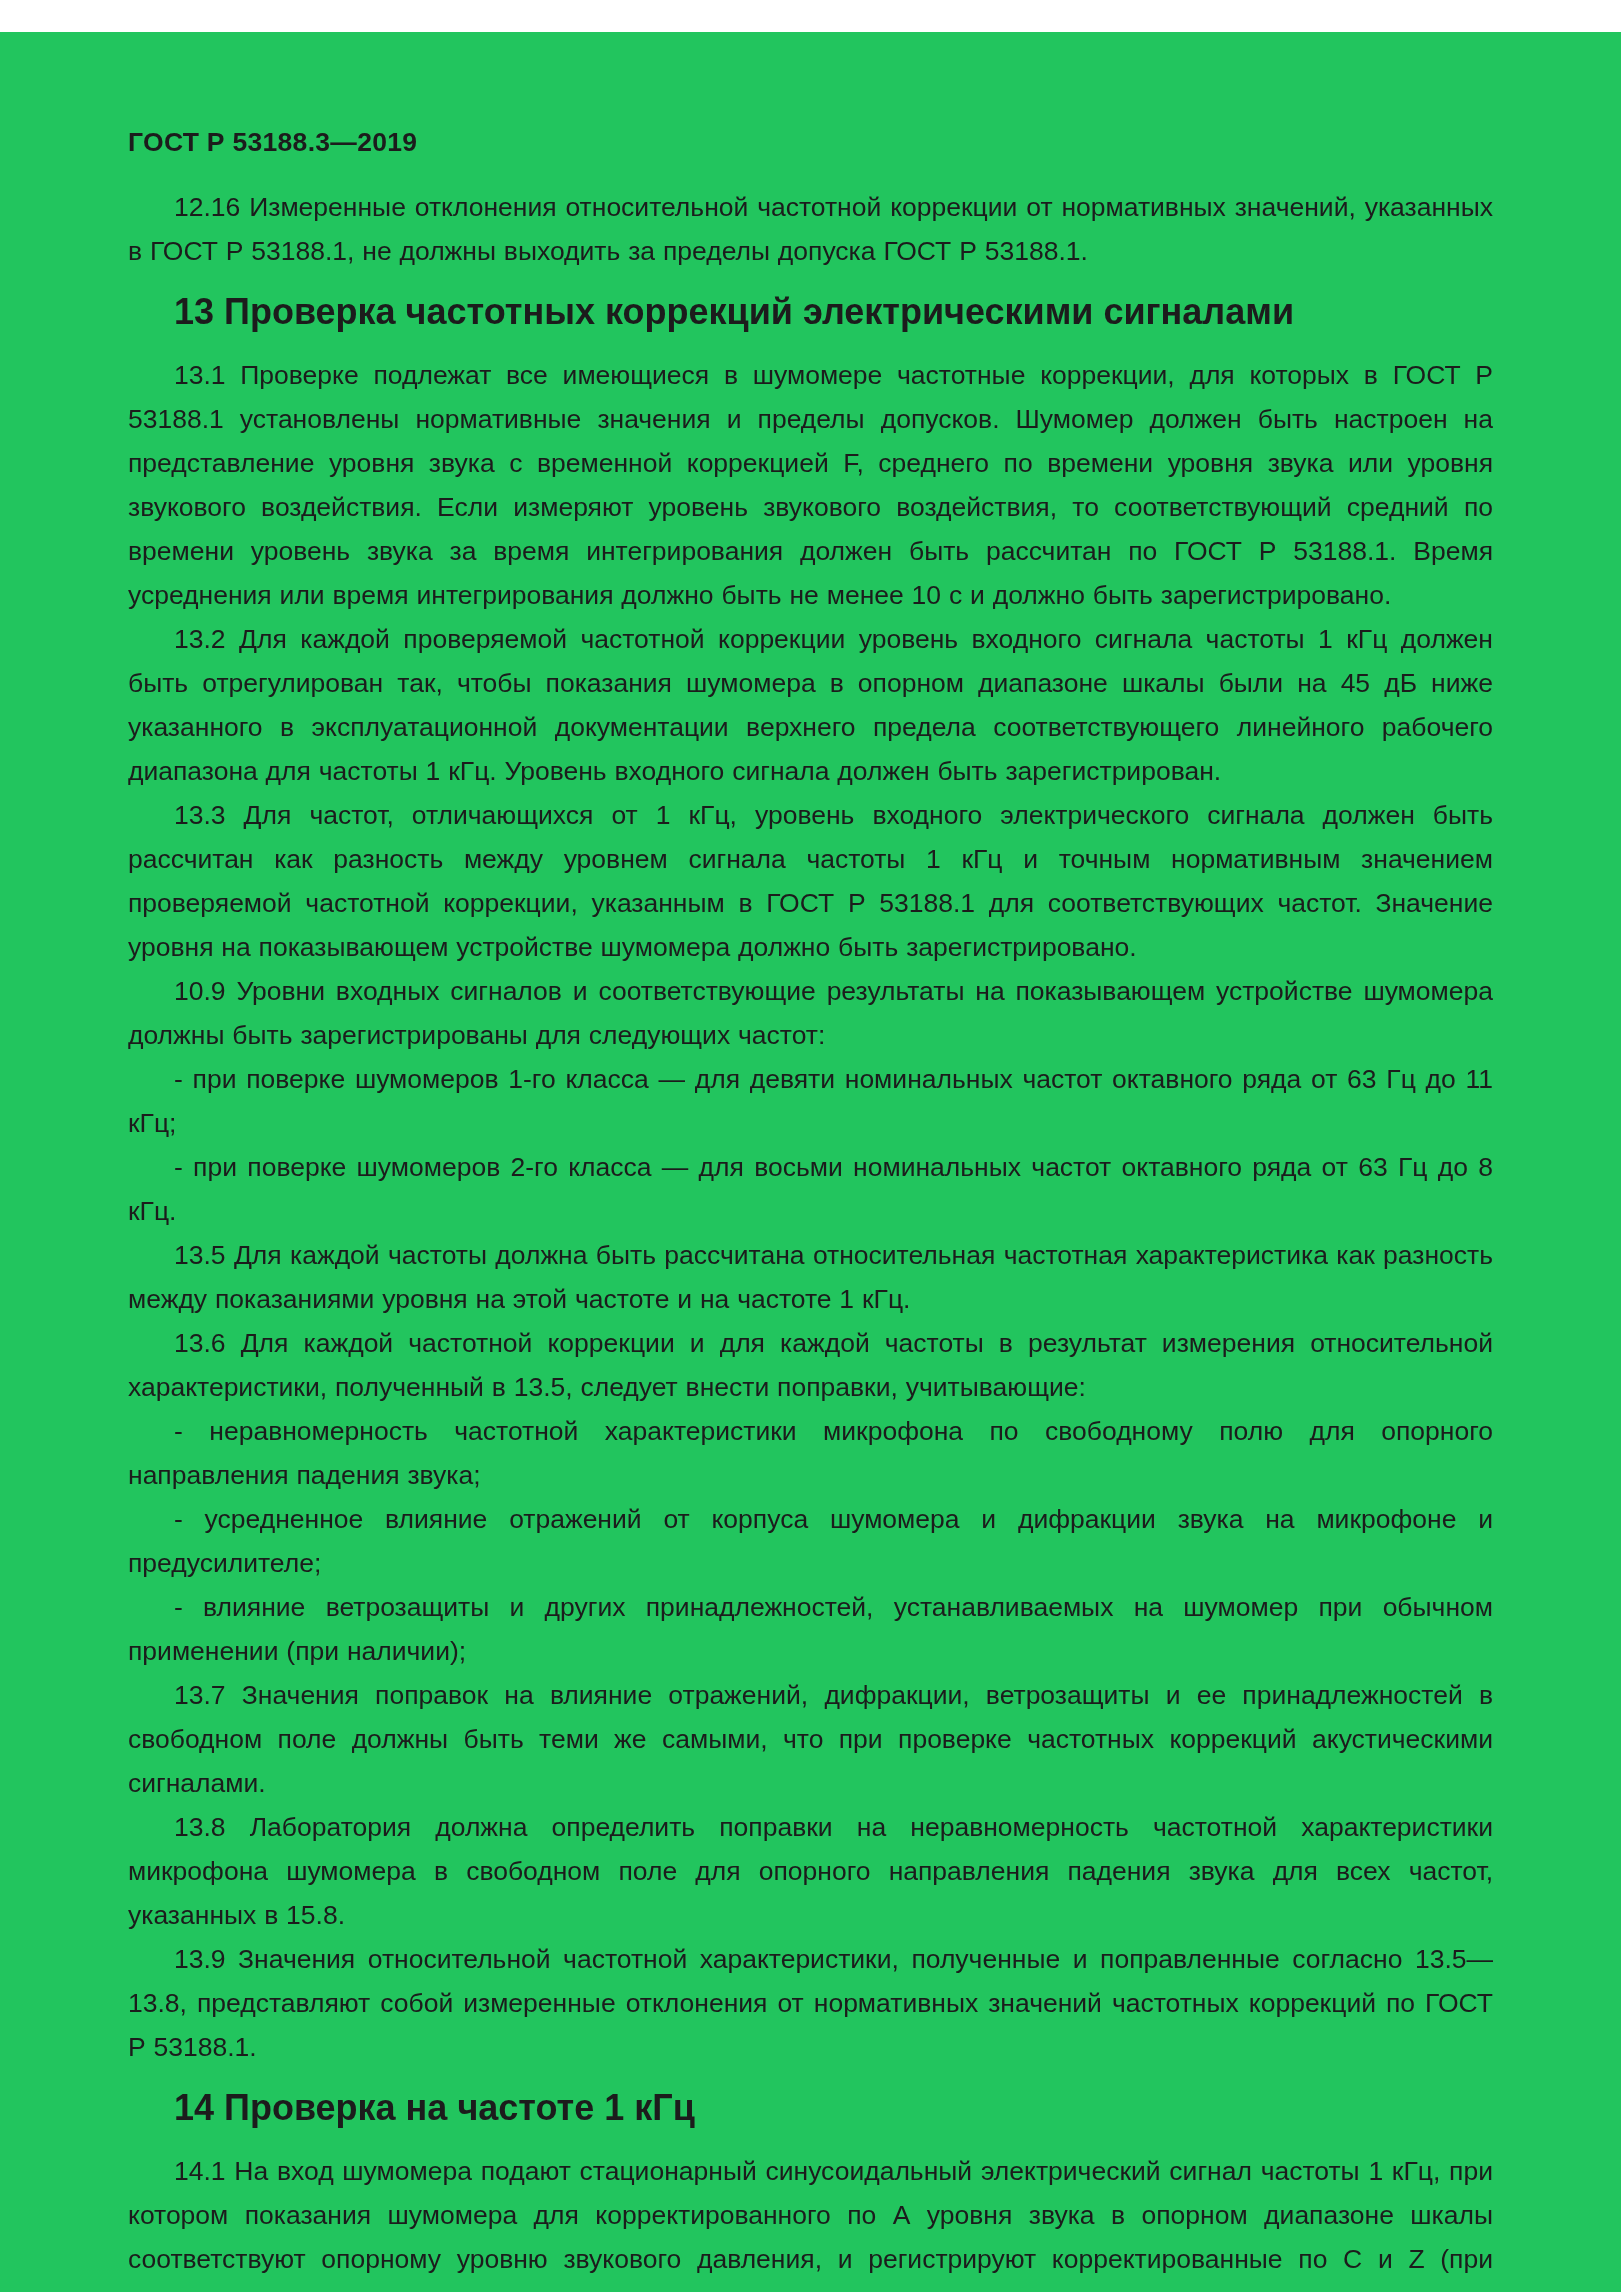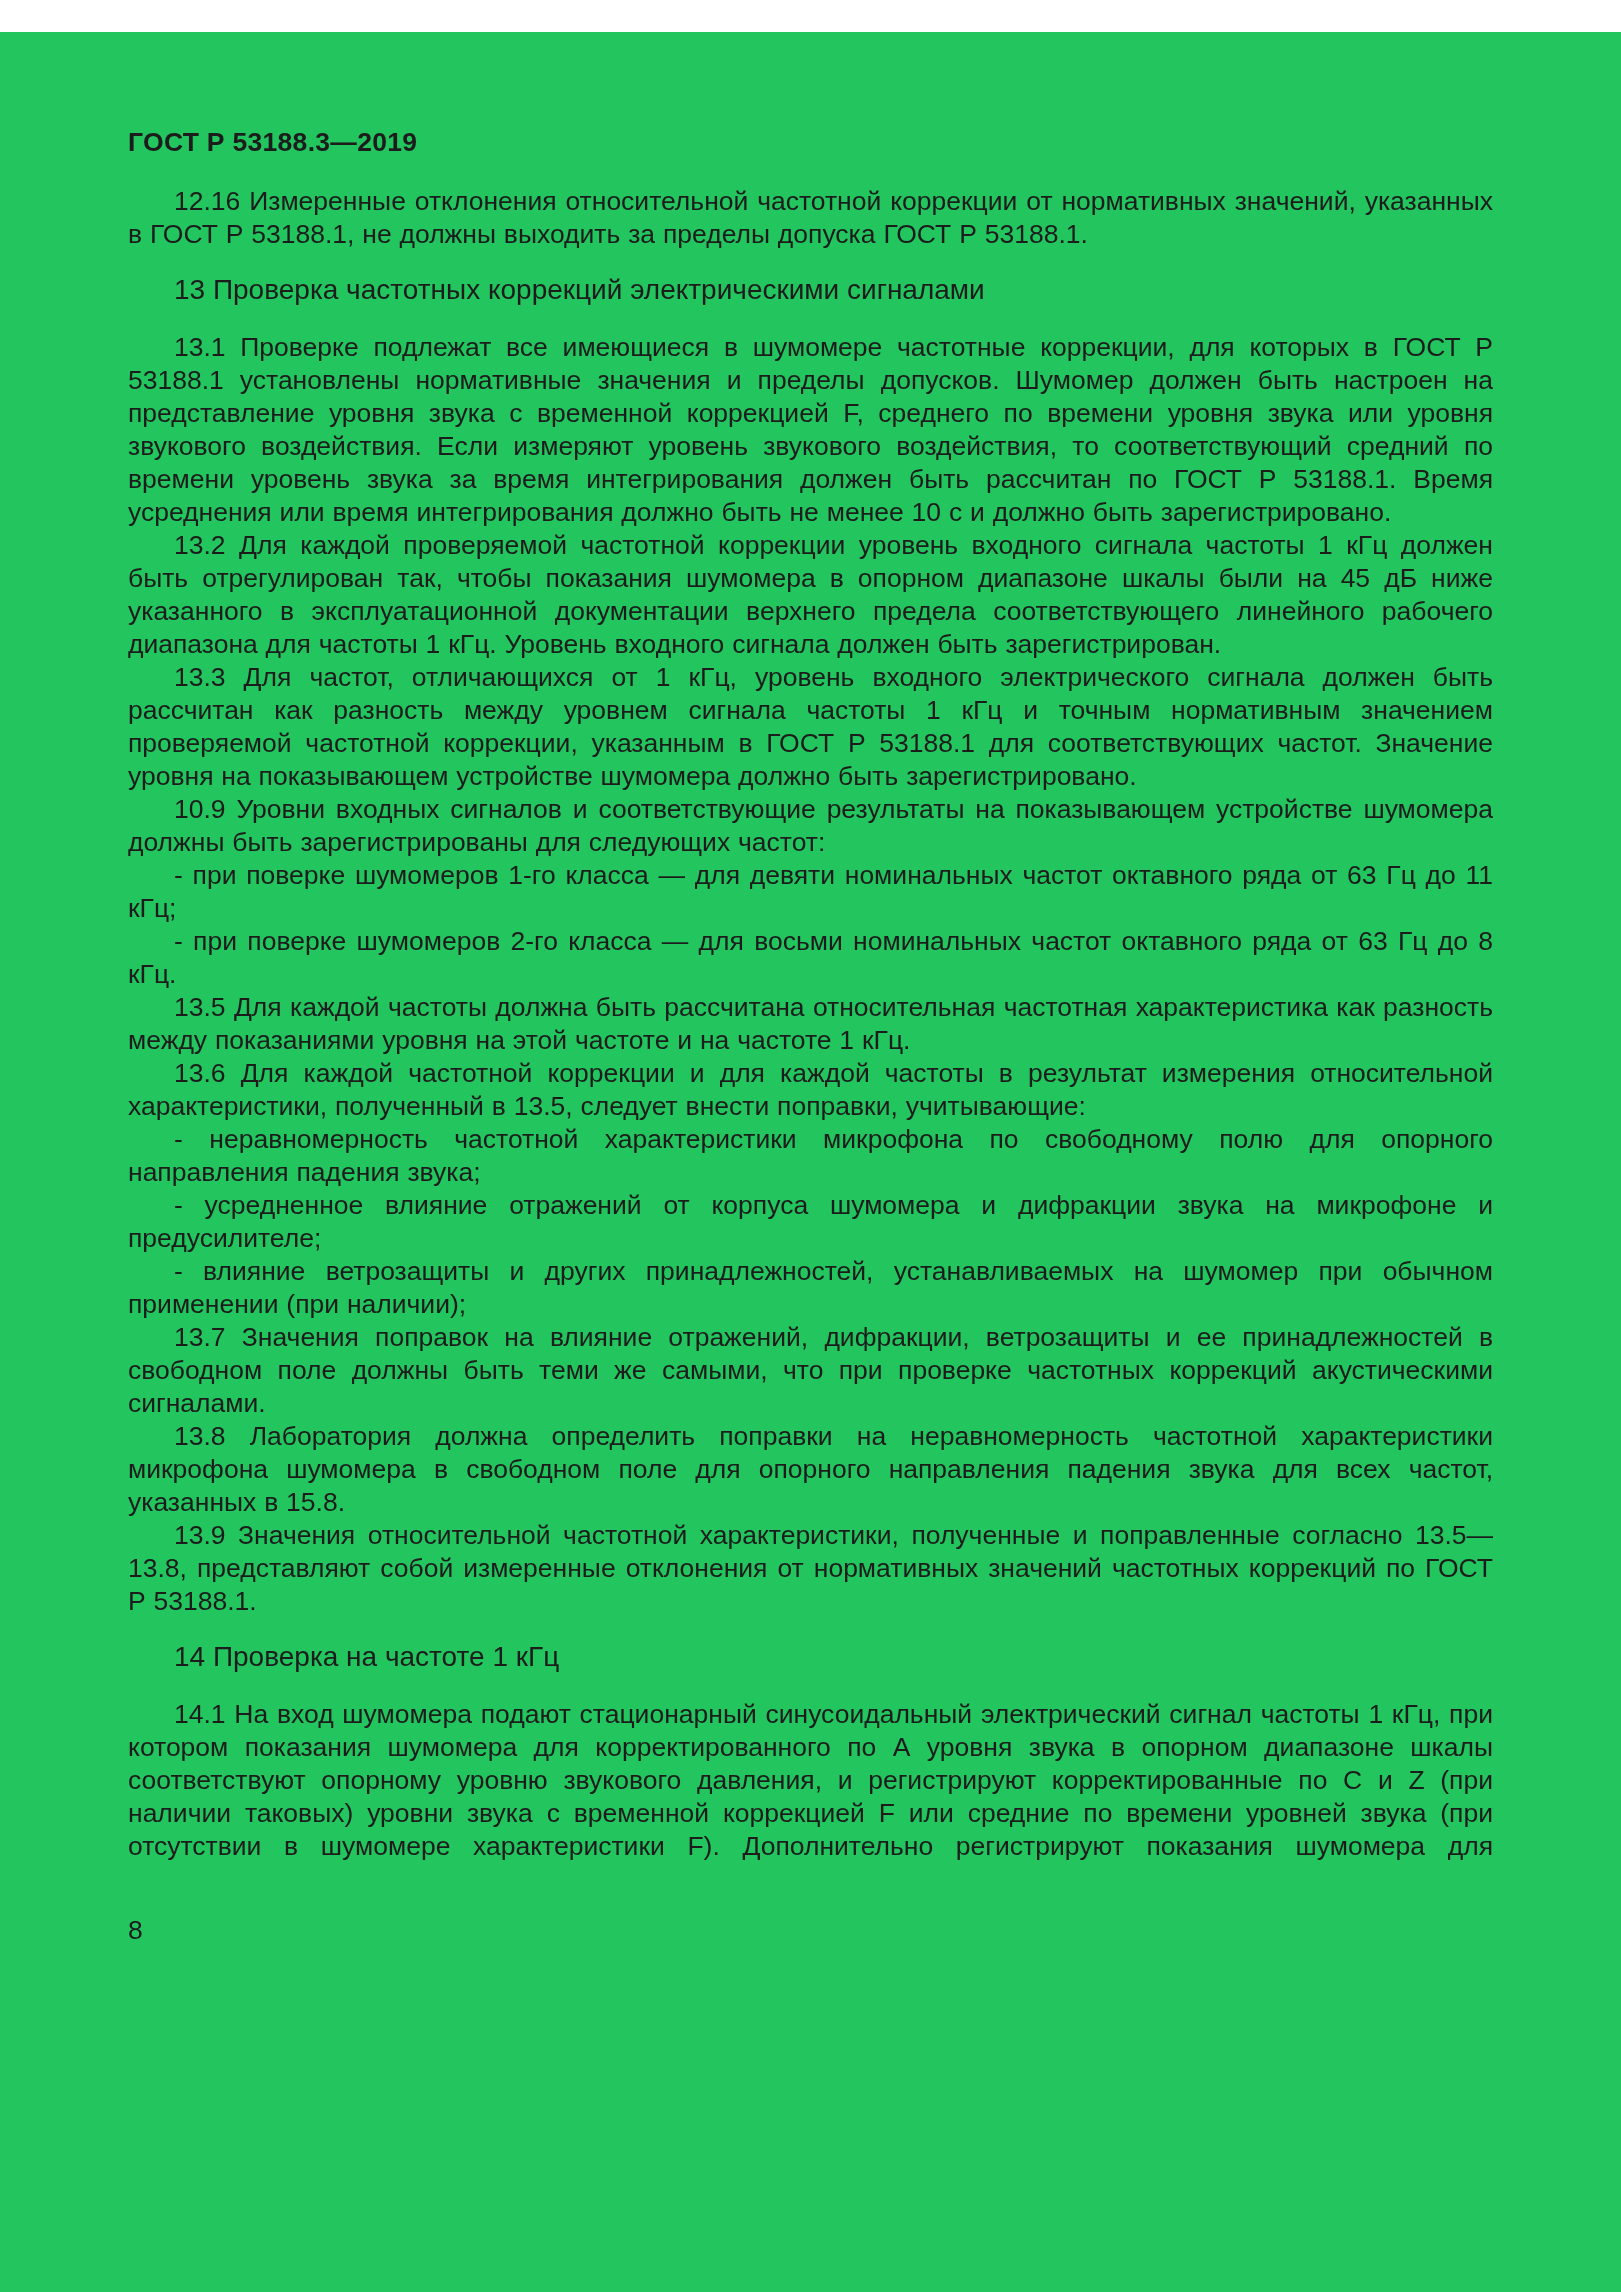--- a/index.html
+++ b/index.html
@@ -24,32 +24,32 @@
   }
   .doc-header {
     font-size: 26.5px;
     font-weight: bold;
     letter-spacing: 0.3px;
     line-height: 33px;
     margin-bottom: 25.5px;
   }
   .para {
     font-size: 26.5px;
-    line-height: 33px;
+    line-height: 44px;
     text-align: justify;
     text-indent: 46px;
     word-spacing: 0.5px;
   }
   .para.continued {
     
     text-align-last: justify;
   }
   .section-heading {
-    font-size: 28px;
-    font-weight: normal;
+    font-size: 36px;
+    font-weight: bold;
     line-height: 35px;
     text-indent: 46px;
     margin-top: 21.6px;
     margin-bottom: 23.5px;
   }
   .page-number {
     font-size: 26.5px;
     line-height: 33px;
     margin-top: 51px;
   }

